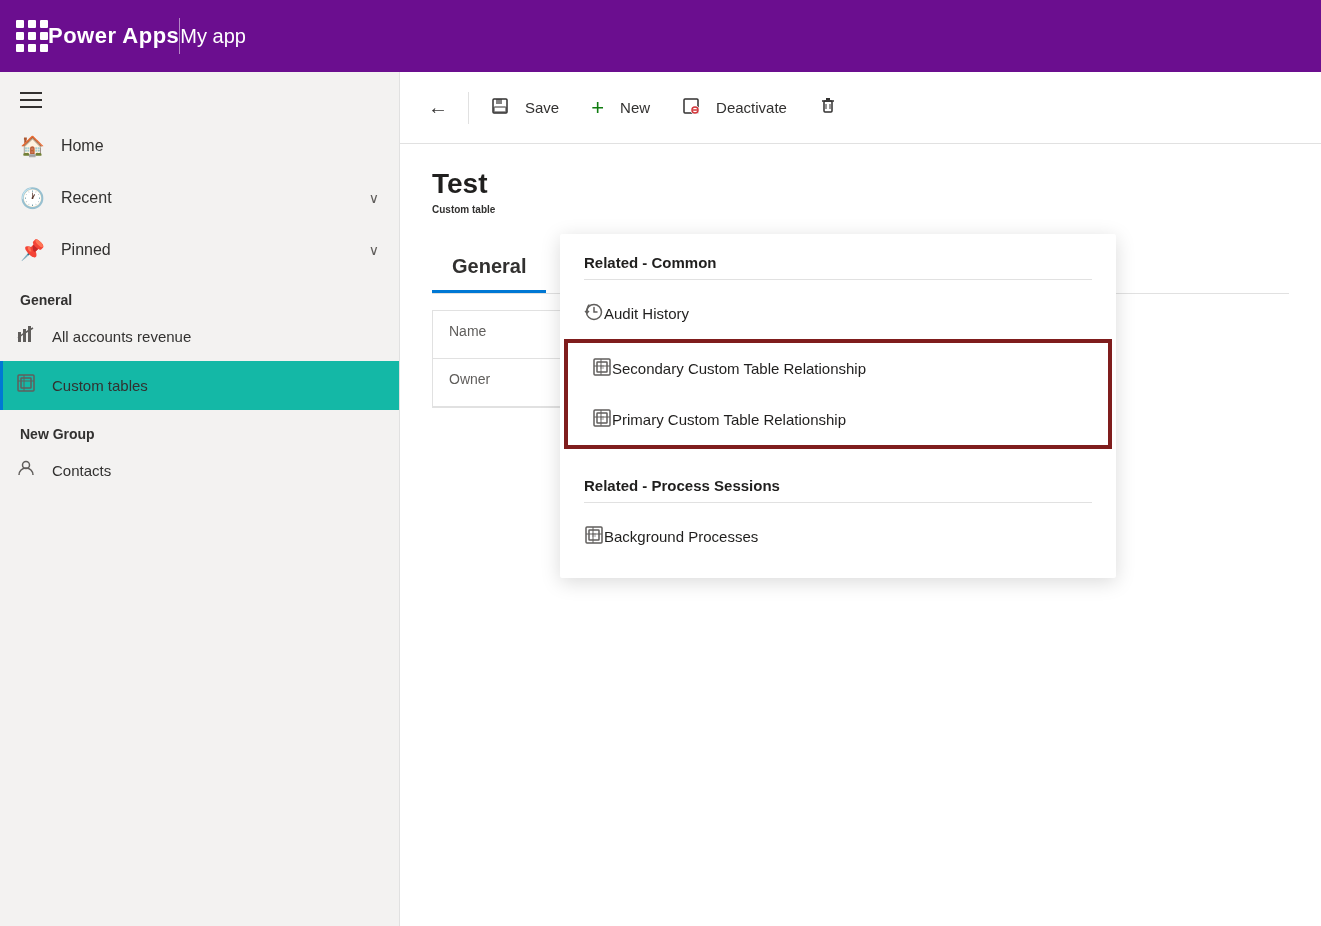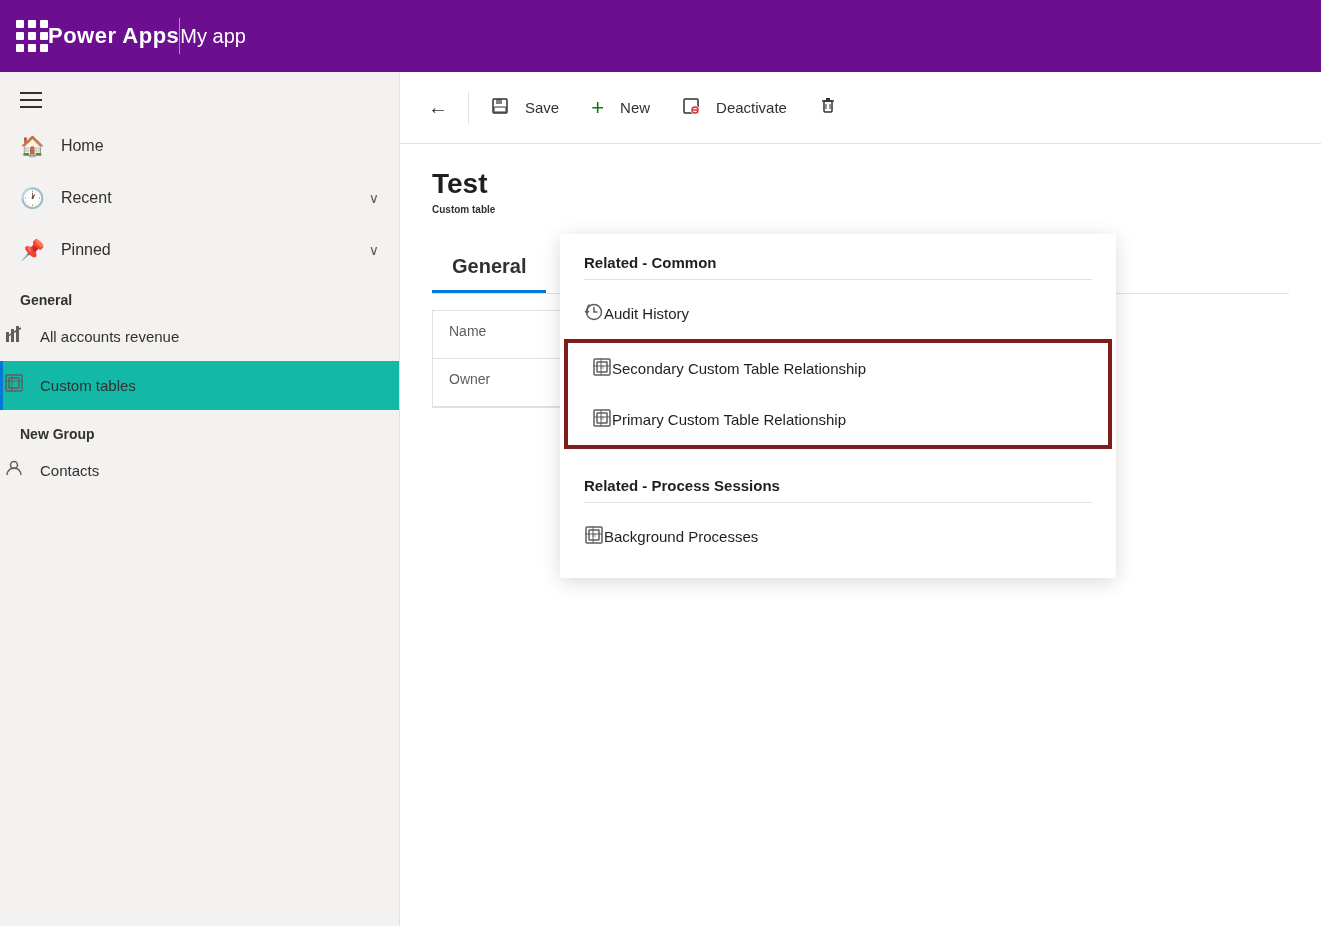--- a/index.html
+++ b/index.html
@@ -104,21 +104,21 @@
     .sidebar-section-header {
       padding: 16px 20px 4px 20px;
       font-size: 14px;
       font-weight: 700;
       color: #323130;
     }
 
     .sidebar-item {
       display: flex;
       align-items: center;
-      padding: 12px 4px;
+      padding: 12px 16px;
       gap: 16px;
       cursor: pointer;
       font-size: 15px;
       color: #323130;
       position: relative;
     }
     .sidebar-item.active {
       background: #14b8a6;
     }
     .sidebar-item.active::before {

